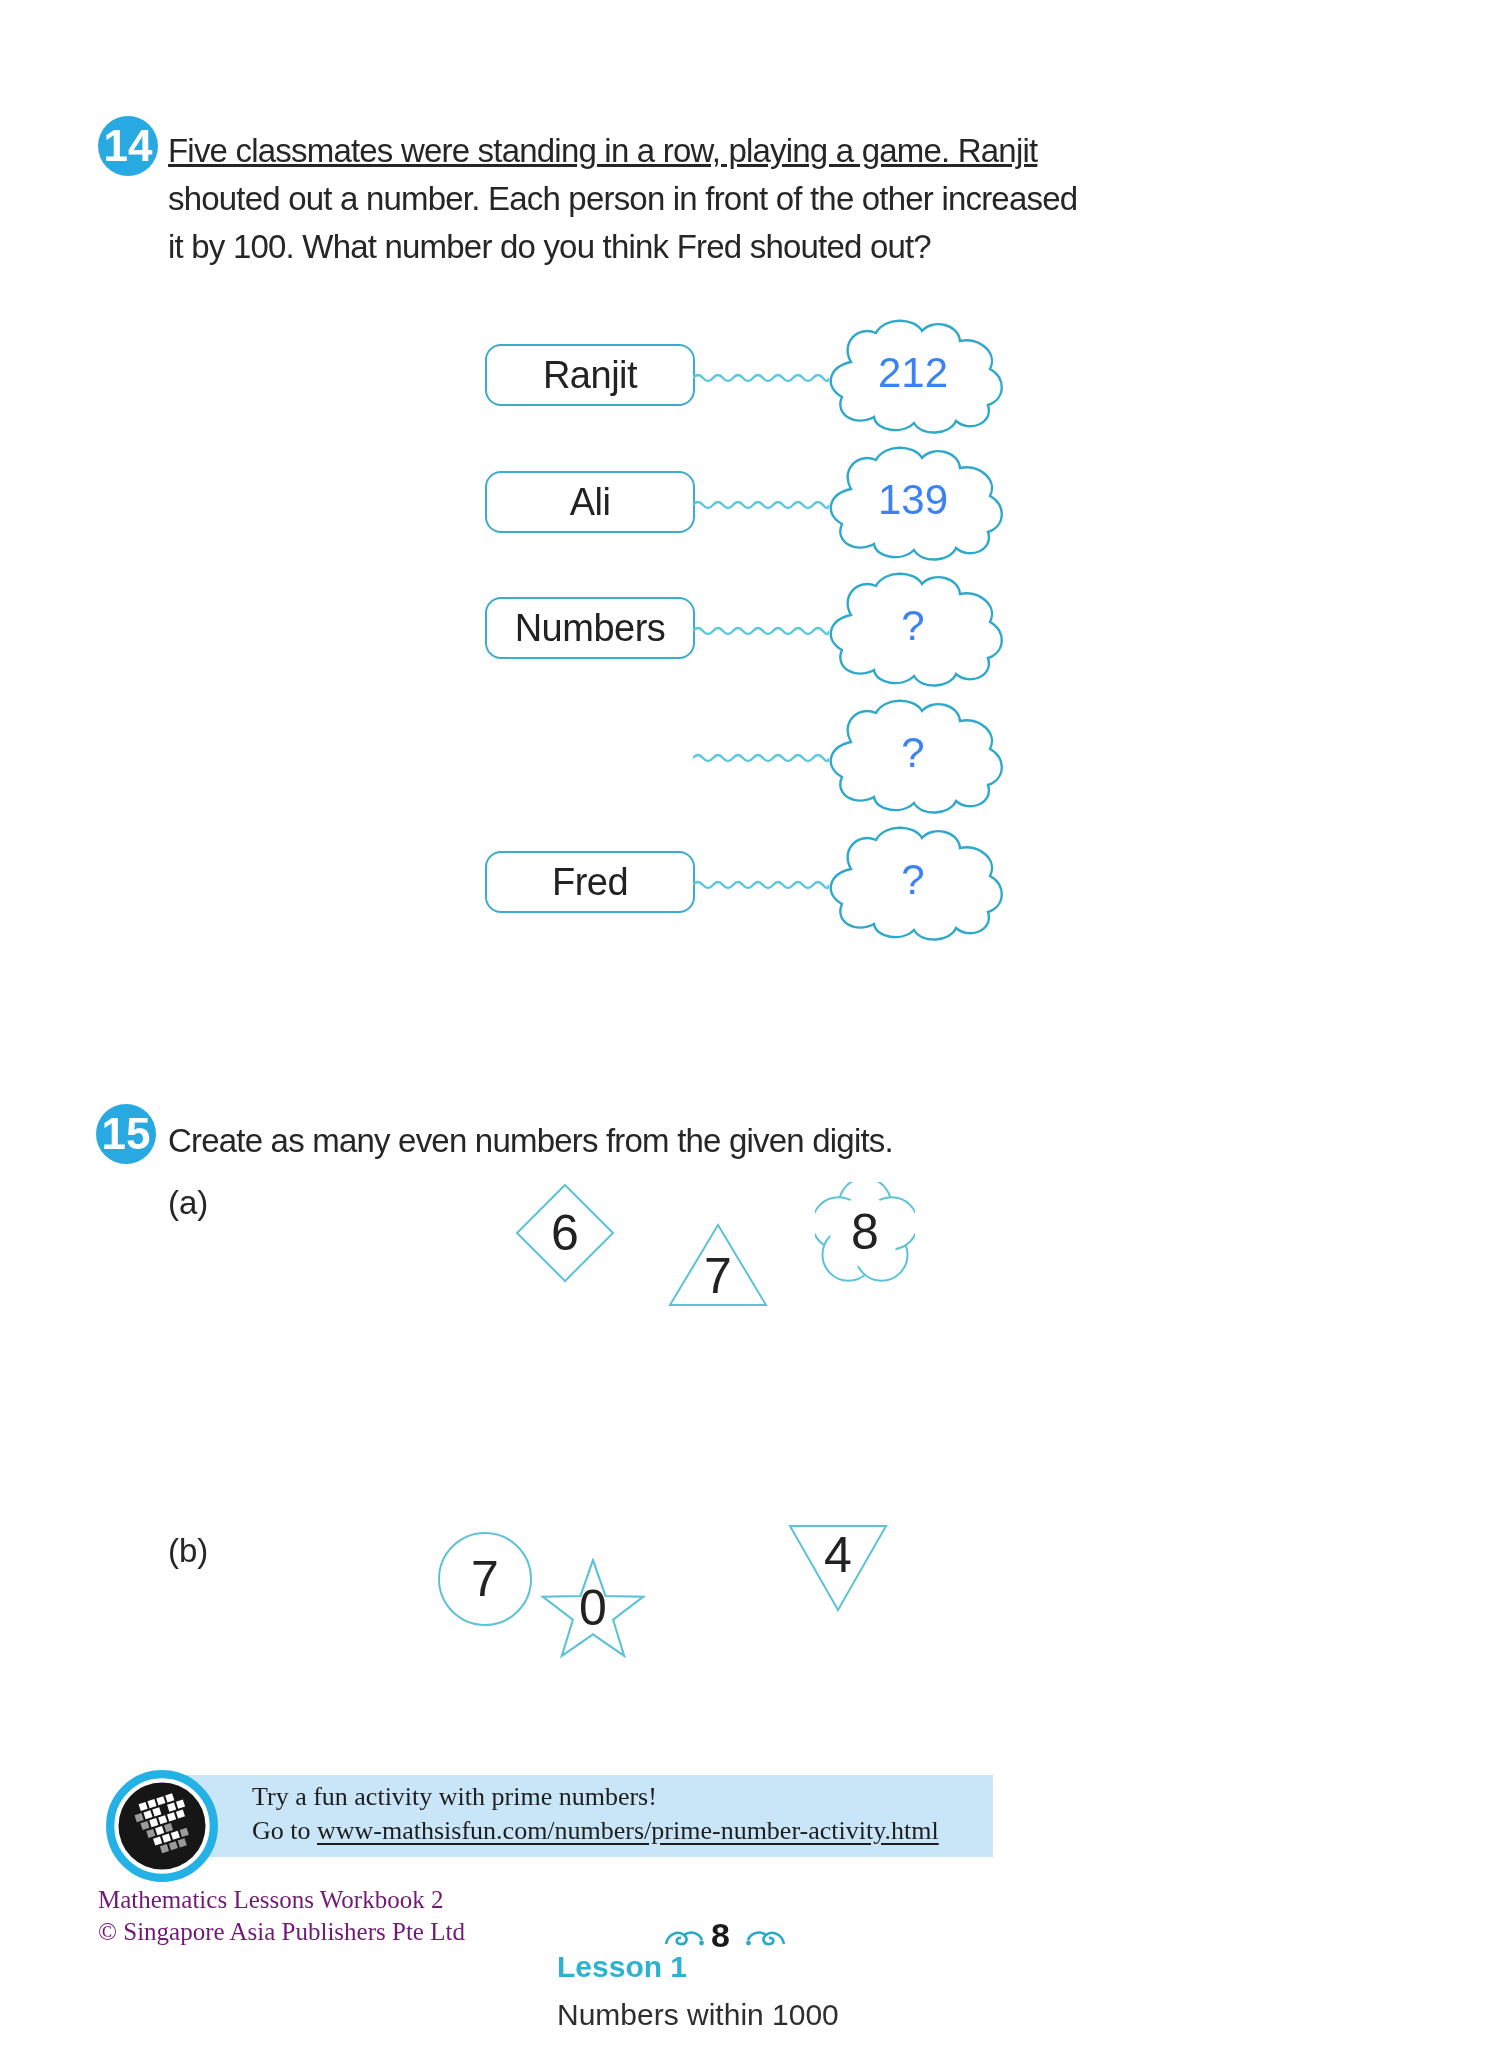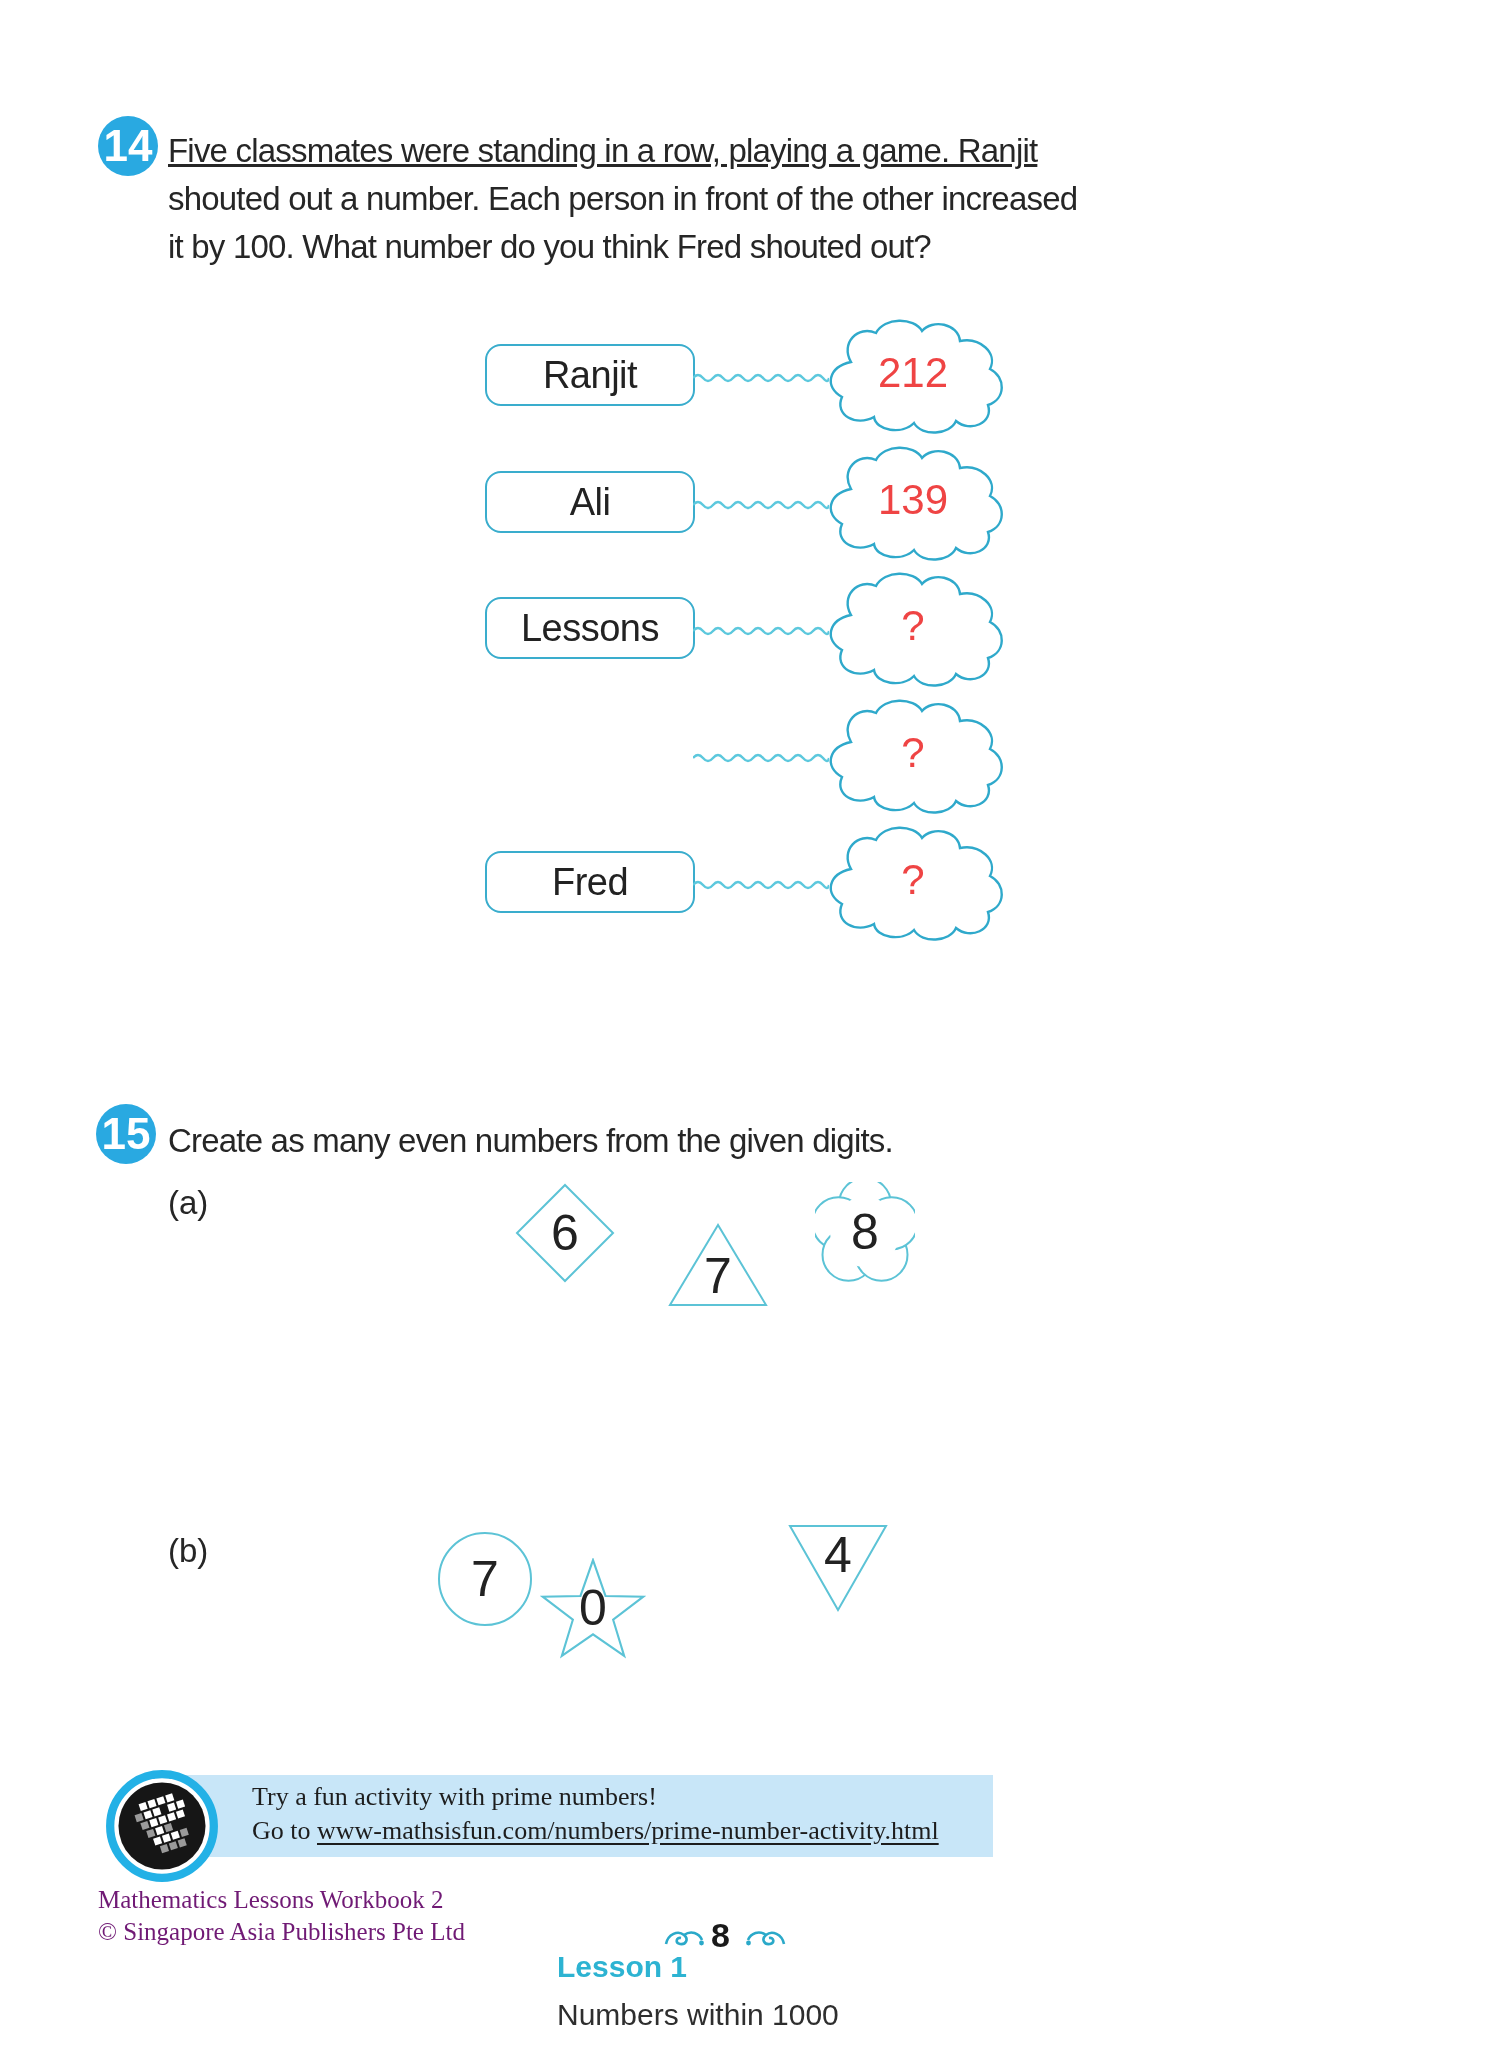--- a/index.html
+++ b/index.html
@@ -29,21 +29,21 @@
     border: 2.5px solid #3aadcd; border-radius: 16px;
     background: #ffffff;
     display: flex; align-items: center; justify-content: center;
     font-size: 38px; color: #222222; letter-spacing: -0.5px;
   }
   .cloud-wrap { width: 190px; height: 122px; }
   .cloud-wrap svg { position: absolute; left: 0; top: 0; width: 100%; height: 100%; }
   .cloud-value {
     position: absolute; left: 0; top: 0; width: 100%; height: 100%;
     display: flex; align-items: center; justify-content: center;
-    font-size: 42px; color: #ef4444; padding-bottom: 4px;
+    font-size: 42px; color: #3b82f6; padding-bottom: 4px;
   }
   .cloud-path { fill: #ffffff; stroke: #2fa9cb; stroke-width: 2.4; }
   .wavy path { fill: none; stroke: #5cc8dd; stroke-width: 2.4; }
 
   
   .shape-wrap { }
   .shape-wrap svg { position: absolute; left: 0; top: 0; width: 100%; height: 100%; }
   .shape-outline { fill: #ffffff; stroke: #5cc3d6; stroke-width: 2; }
   .shape-digit {
     position: absolute; left: 0; top: 0; width: 100%; height: 100%;
@@ -100,21 +100,21 @@
     <path d="M0 9 Q5 3 10 9 T20 9 T30 9 T40 9 T50 9 T60 9 T70 9 T80 9 T90 9 T100 9 T110 9 T120 9 T130 9 T136 9"></path>
   </svg>
   <div class="abs cloud-wrap" style="left:818px; top:441px;">
     <svg viewBox="0 0 190 120">
       <path class="cloud-path" d="M33 47 C22 28 40 10 58 18 C66 2 96 2 104 16 C114 4 140 8 142 26 C162 22 180 38 172 54 C188 62 188 84 170 90 C176 108 152 118 138 106 C132 120 104 122 96 108 C84 120 58 116 56 102 C38 112 16 100 24 82 C6 72 10 52 33 47 Z"></path>
     </svg>
     <div class="cloud-value">139</div>
   </div>
 
   <div class="abs name-box" style="left:485px; top:597px;">
-    <span>Lessons</span>
+    <span>Numbers</span>
   </div>
   <svg class="abs wavy" style="left:693px; top:622px;" width="136" height="16" viewBox="0 0 136 16">
     <path d="M0 9 Q5 3 10 9 T20 9 T30 9 T40 9 T50 9 T60 9 T70 9 T80 9 T90 9 T100 9 T110 9 T120 9 T130 9 T136 9"></path>
   </svg>
   <div class="abs cloud-wrap" style="left:818px; top:567px;">
     <svg viewBox="0 0 190 120">
       <path class="cloud-path" d="M33 47 C22 28 40 10 58 18 C66 2 96 2 104 16 C114 4 140 8 142 26 C162 22 180 38 172 54 C188 62 188 84 170 90 C176 108 152 118 138 106 C132 120 104 122 96 108 C84 120 58 116 56 102 C38 112 16 100 24 82 C6 72 10 52 33 47 Z"></path>
     </svg>
     <div class="cloud-value">?</div>
   </div>

